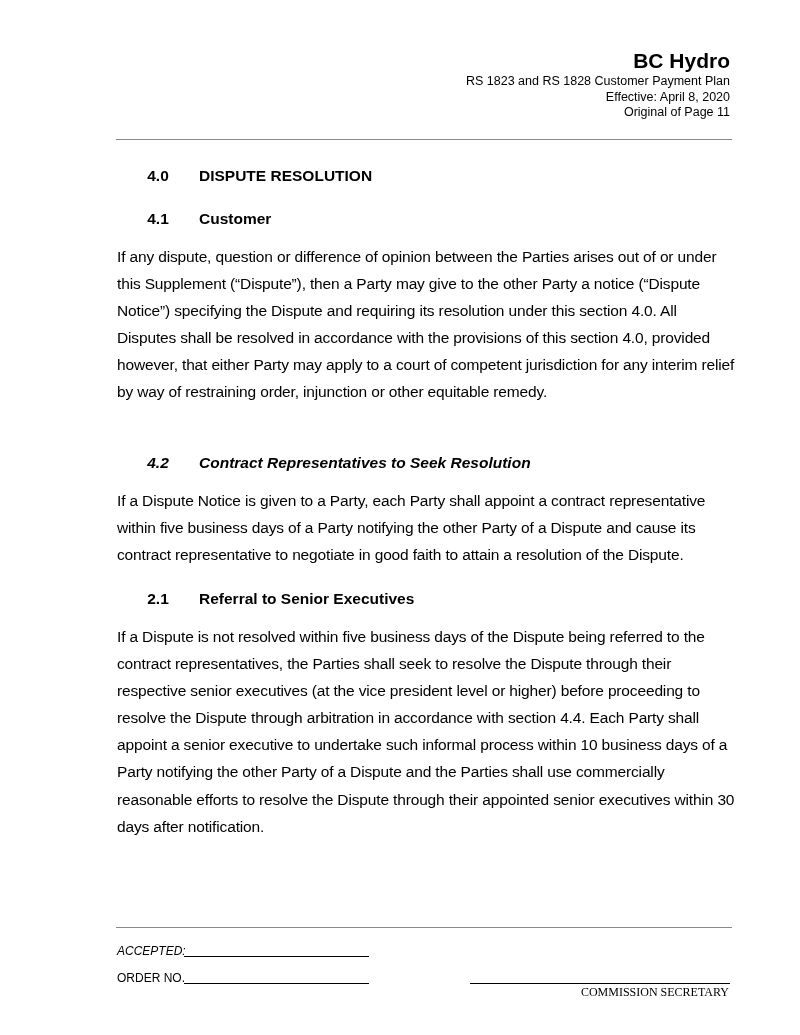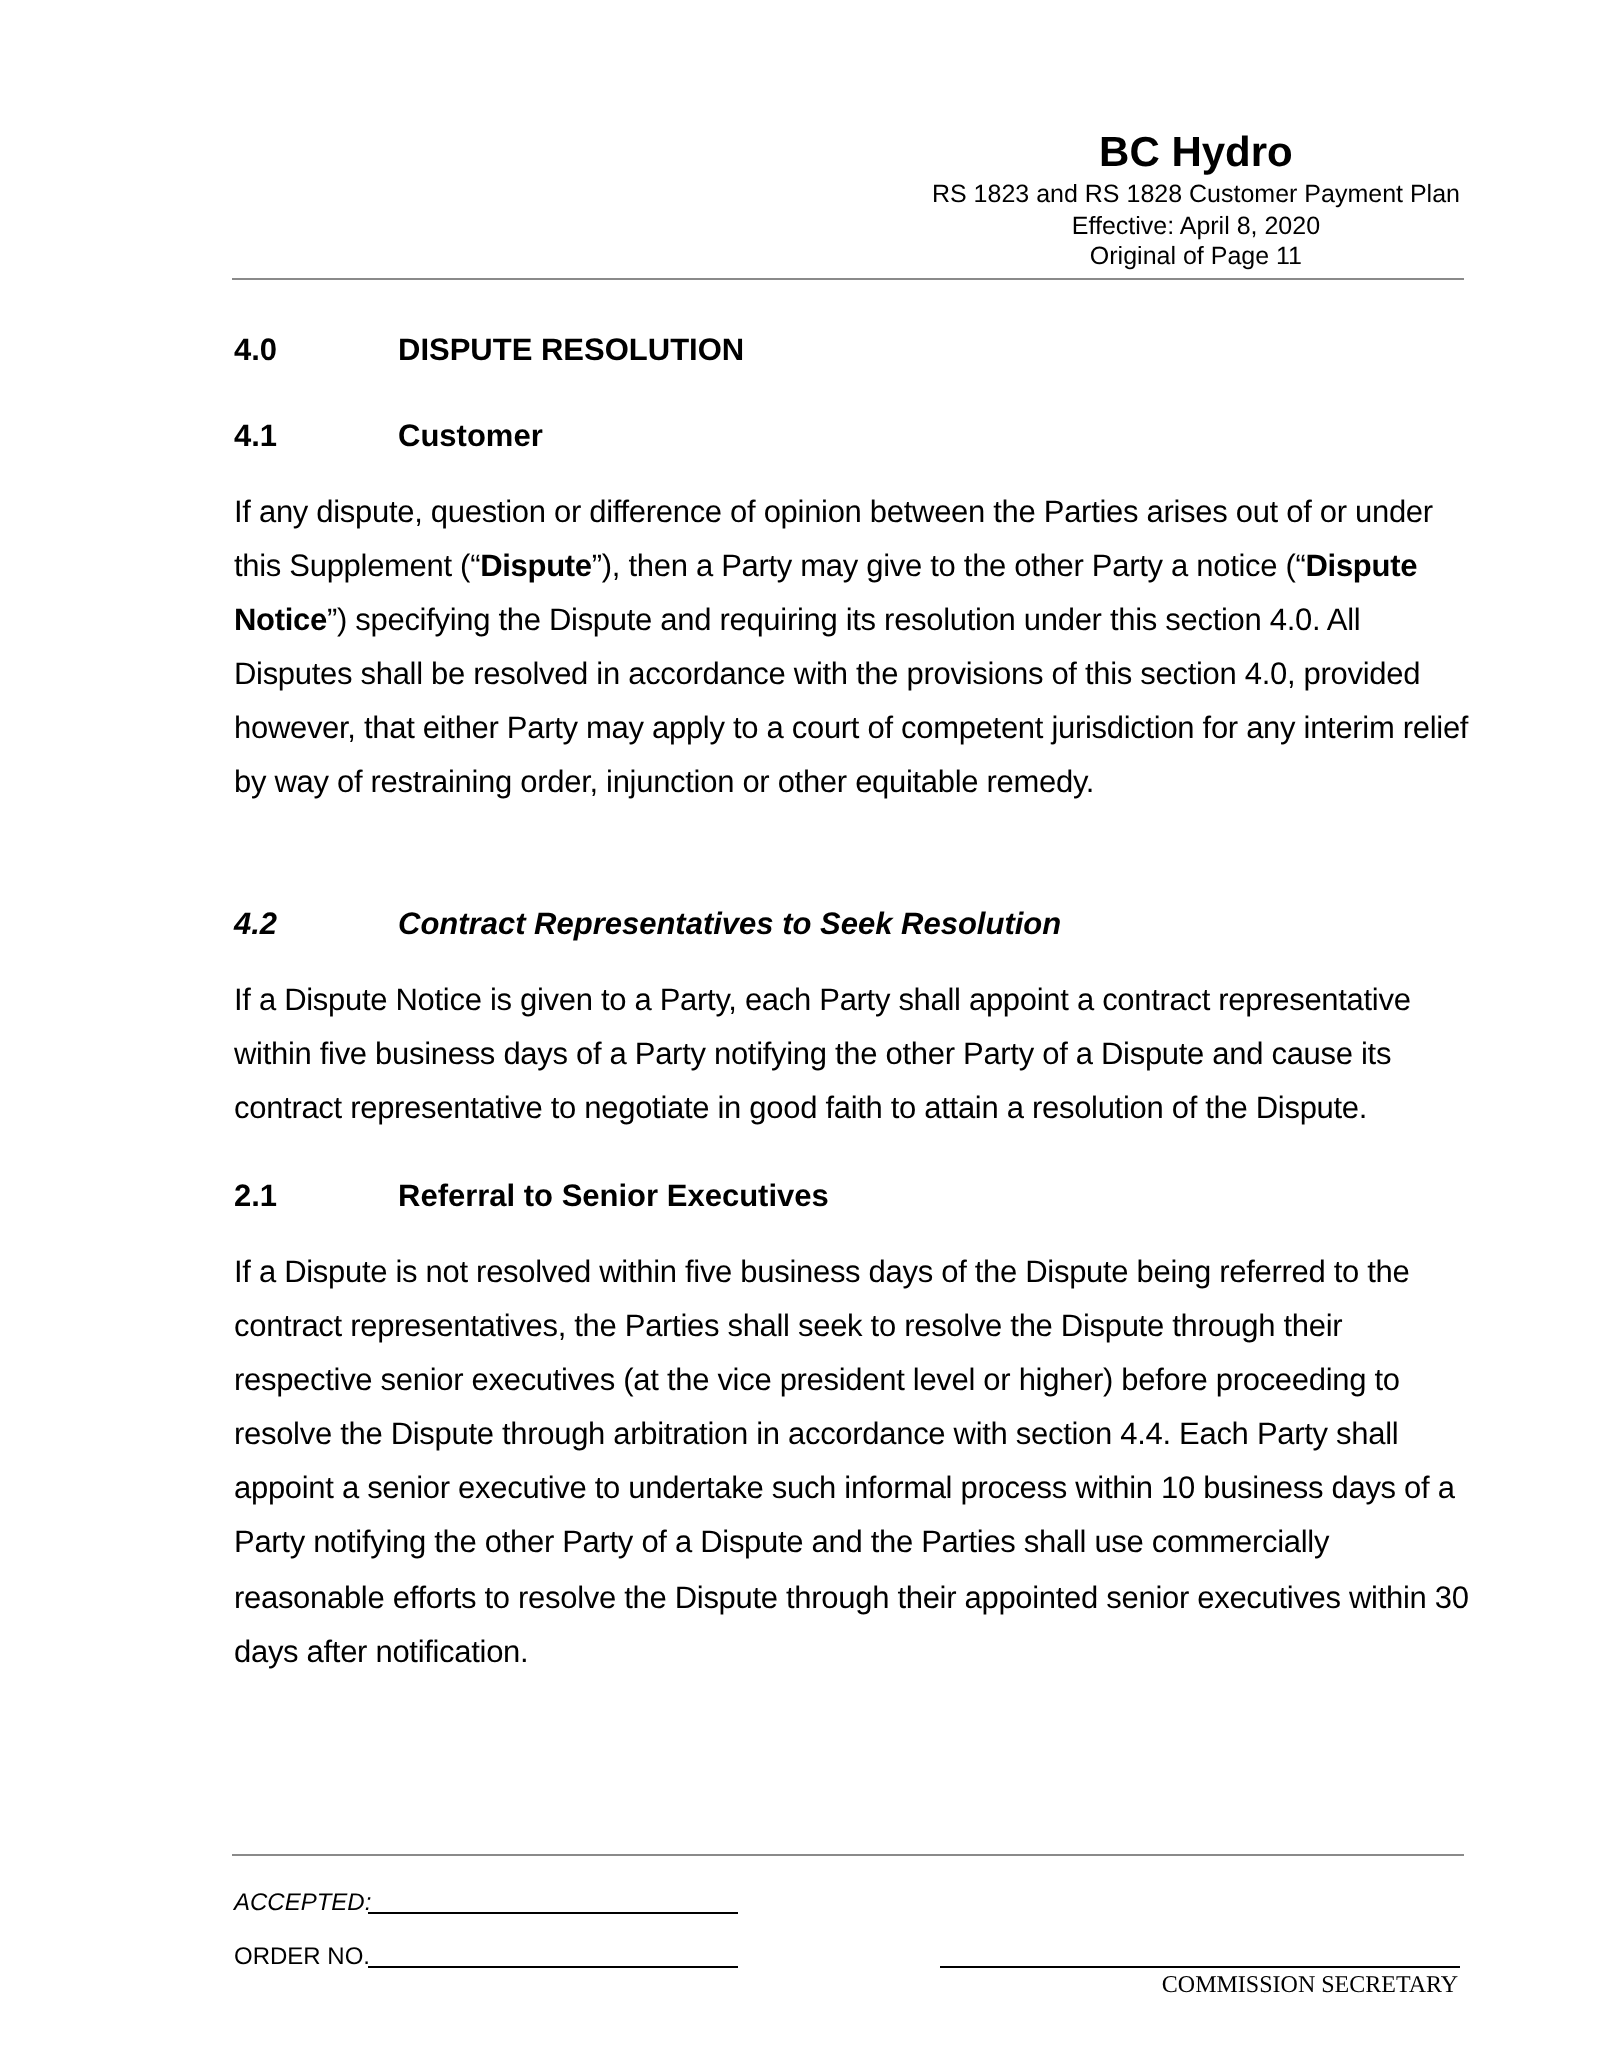--- a/index.html
+++ b/index.html
@@ -1,36 +1,36 @@
 <!DOCTYPE html>
 <html><head>
 <meta charset="utf-8">
 <style>
   html, body { margin: 0; padding: 0; background: #ffffff; }
   body {
     width: 800px; height: 1035px; position: relative; overflow: hidden;
     font-family: "Liberation Sans", sans-serif; color: #000;
   }
   .header {
-    position: absolute; right: 70px; top: 66px; text-align: center;
+    position: absolute; right: 70px; top: 50px; text-align: right;
   }
   .brand { font-size: 21px; font-weight: bold; line-height: 22px; margin-bottom: 2px; }
   .hline { font-size: 12.5px; line-height: 15.5px; }
   .rule { position: absolute; left: 116px; width: 616px; height: 0; border-top: 1.5px solid #8a8a8a; }
   .rule.top { top: 139px; }
   .rule.bottom { top: 927px; }
   .heading {
-    position: absolute; left: 117px; font-size: 15.5px; font-weight: bold; line-height: 18px;
+    position: absolute; left: 117px; font-size: 15.5px; font-weight: bold; line-height: 18px; text-align: center;
   }
   .heading .num { display: inline-block; width: 82px; }
   .para {
     position: absolute; left: 117px; width: 620px; font-size: 15.5px; line-height: 27.1px;
     letter-spacing: -0.15px;
   }
-  .para b { font-weight: bold; }
+  .para b { font-weight: normal; }
   .footer-label { position: absolute; left: 117px; font-size: 12px; line-height: 14px; }
   .sig-line { position: absolute; height: 0; border-top: 1px solid #000; }
   .footer-sec { position: absolute; right: 71px; top: 985px; font-size: 12px; line-height: 14px; font-family: Liberation Serif, serif; }
 </style>
 </head>
 <body>
 
 <div class="header">
   <div class="brand">BC Hydro</div>
   <div class="hline">RS 1823 and RS 1828 Customer Payment Plan</div>

